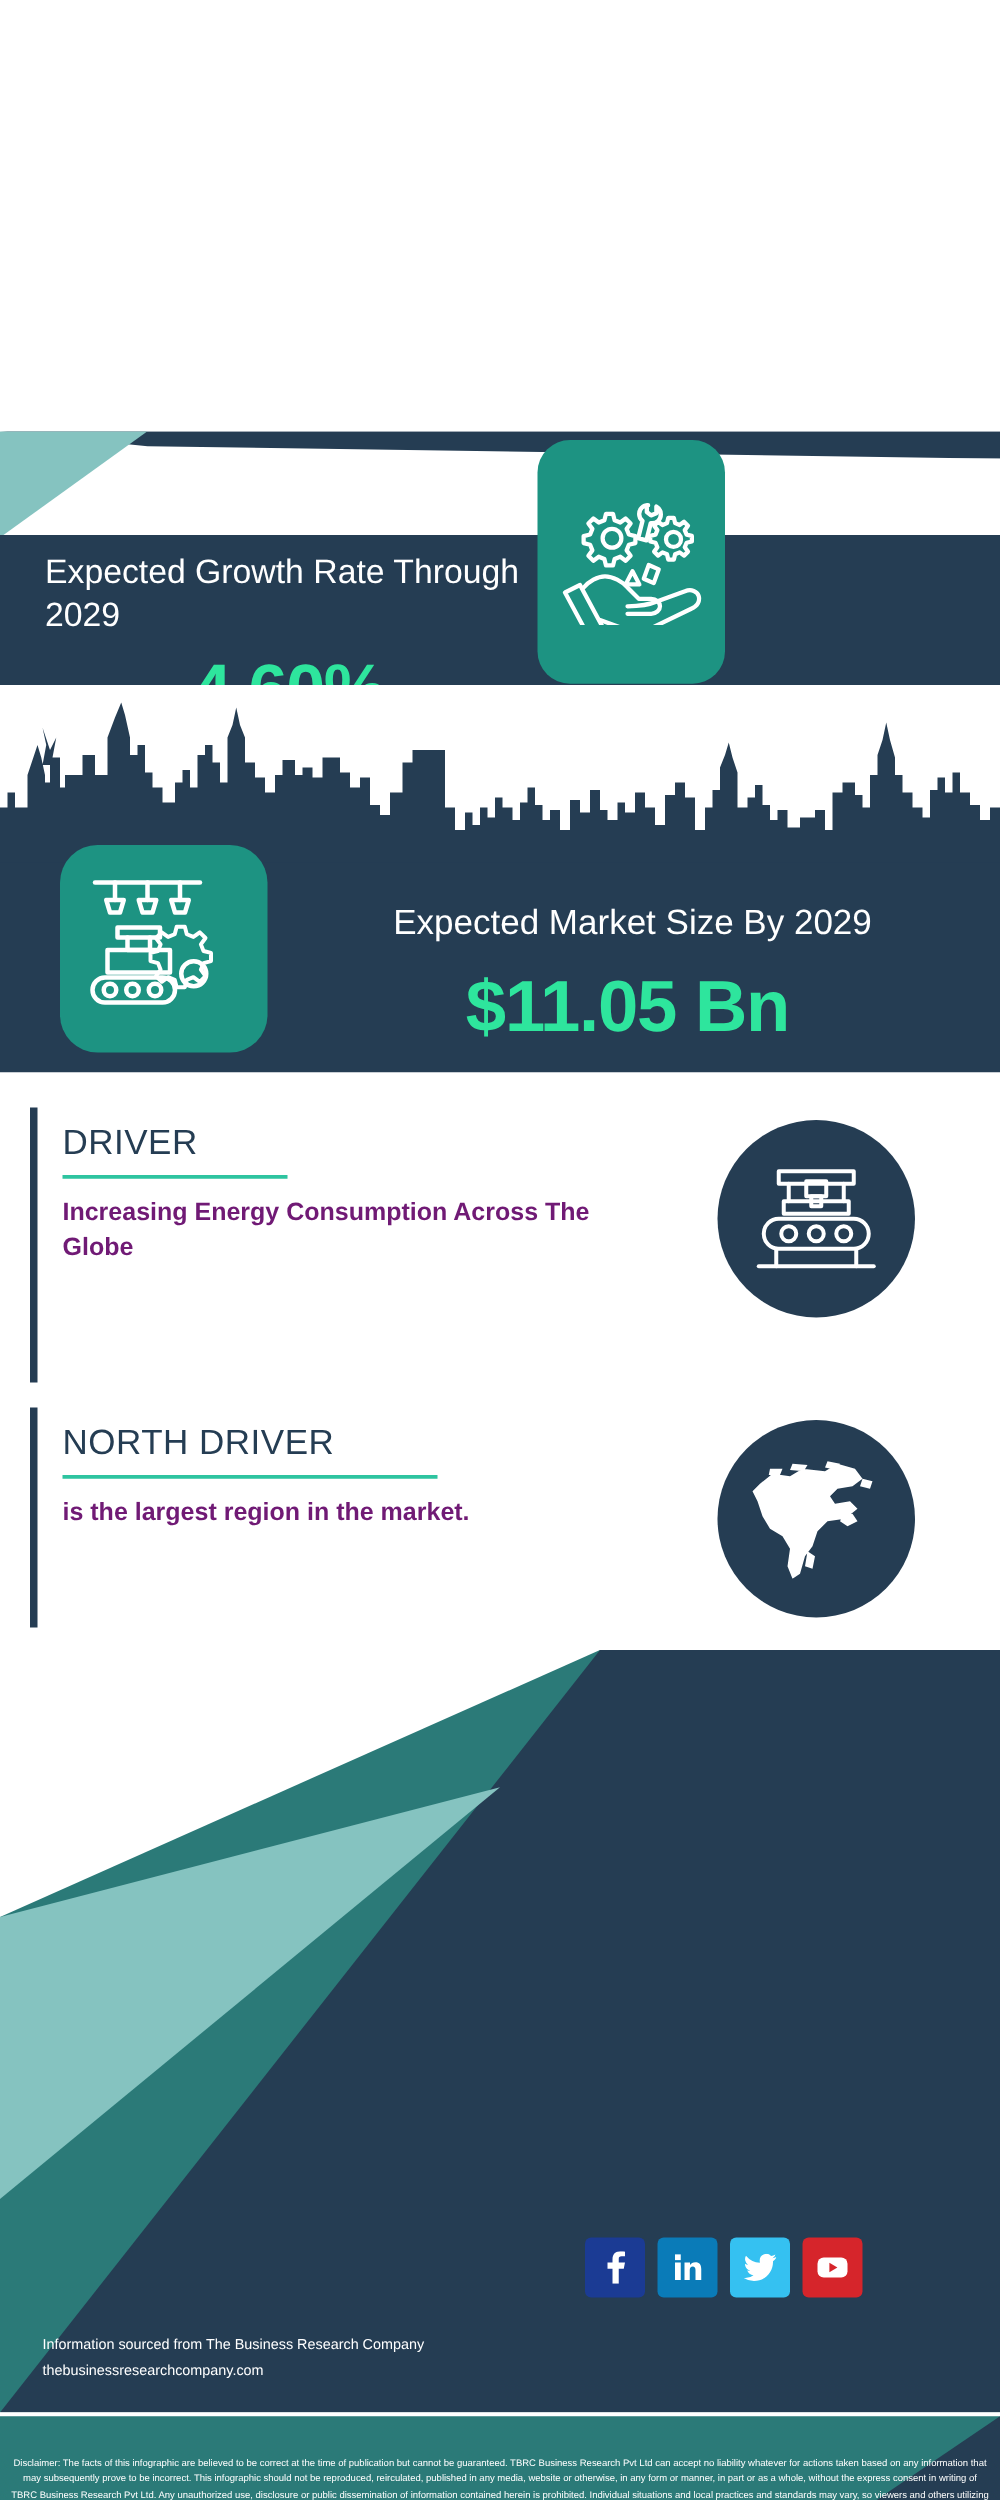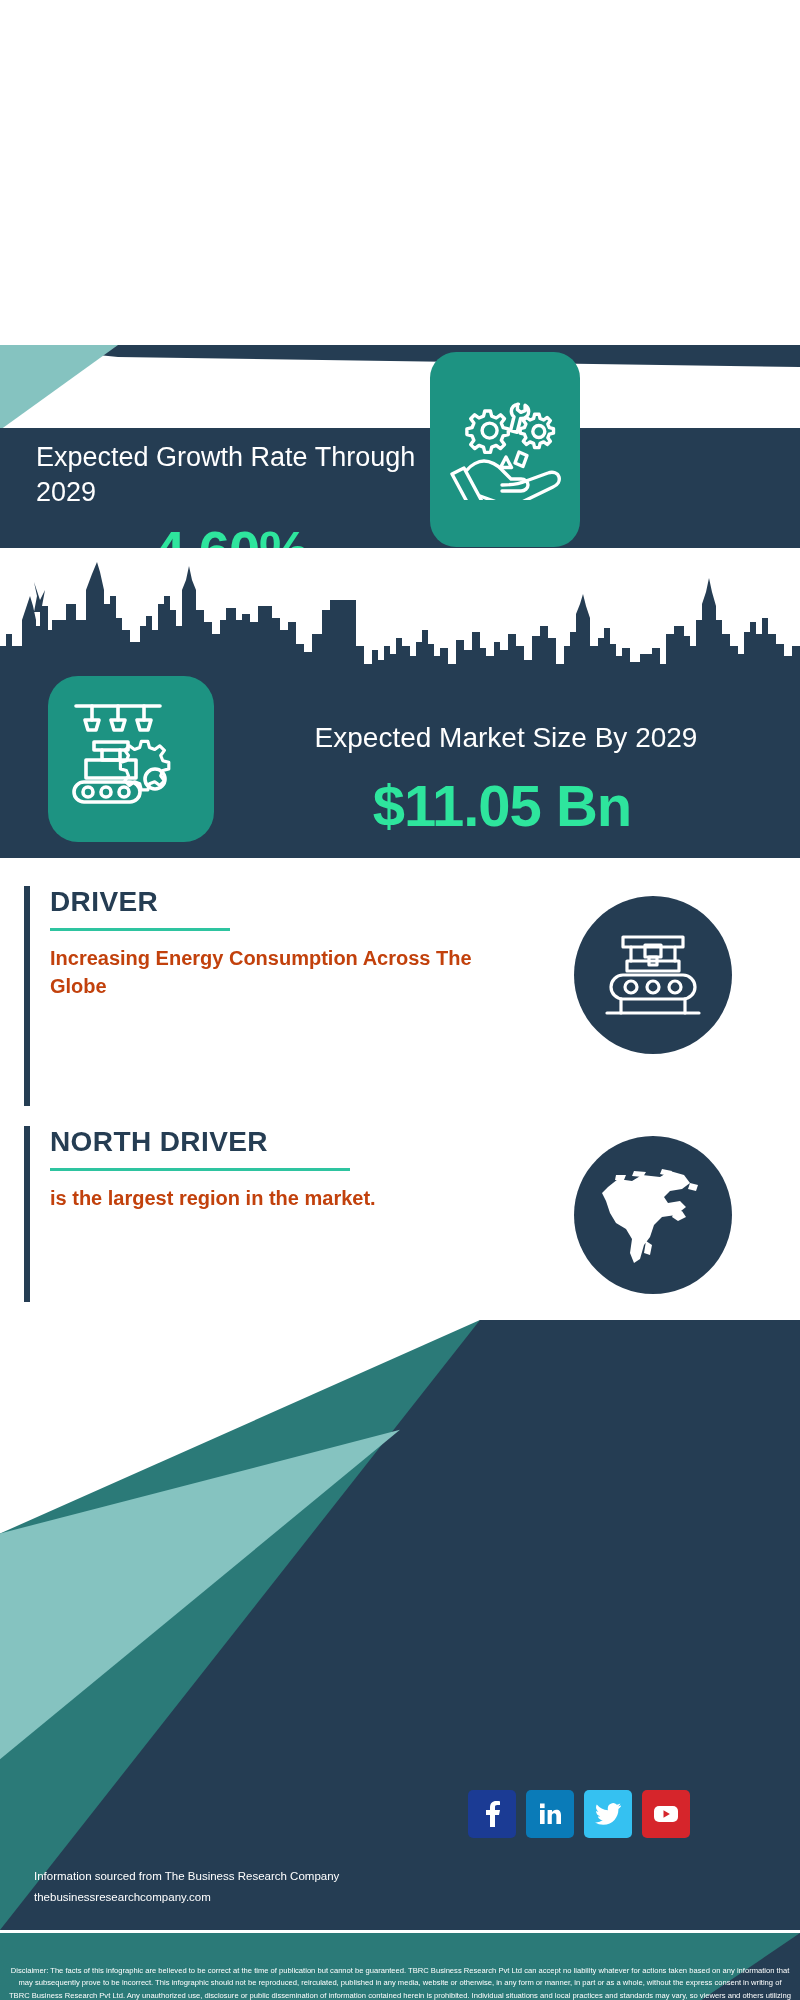--- a/index.html
+++ b/index.html
@@ -102,29 +102,29 @@
     position:absolute; left:0; top:858px; width:800px; height:462px;
     background:#ffffff;
   }
   .card { position:absolute; left:24px; width:752px; }
   .card-bar {
     position:absolute; left:0; top:0; width:6px; height:100%;
     background:#253d53;
   }
   .card-body { position:absolute; left:26px; top:0; width:430px; }
   .card-title {
-    color:#253d53; font-size:28px; font-weight:bold; letter-spacing:0.4px;
-    padding-bottom:6px; display:inline-block;
+    color:#253d53; font-size:28px; font-weight:normal; letter-spacing:0.4px;
+    padding-bottom:6px; display:inline-block;margin-top:12px;
   }
   .card-rule {
     width:180px; height:3px; background:#2ec4a0; margin:4px 0 14px 0;
   }
   .card-rule.wide { width:300px; }
   .card-text {
-    color:#c2410c; font-size:20px; font-weight:bold; line-height:1.38;
+    color:#701a75; font-size:20px; font-weight:bold; line-height:1.38;
   }
   .card-text.light { font-weight:bold; }
   .card-circle {
     position:absolute; right:44px; top:10px;
     width:158px; height:158px; border-radius:50%;
     background:#253d53;
   }
   .card-circle svg { position:absolute; left:50%; top:50%; transform:translate(-50%,-50%); }
 
   #card-driver { top:28px; height:220px; }

